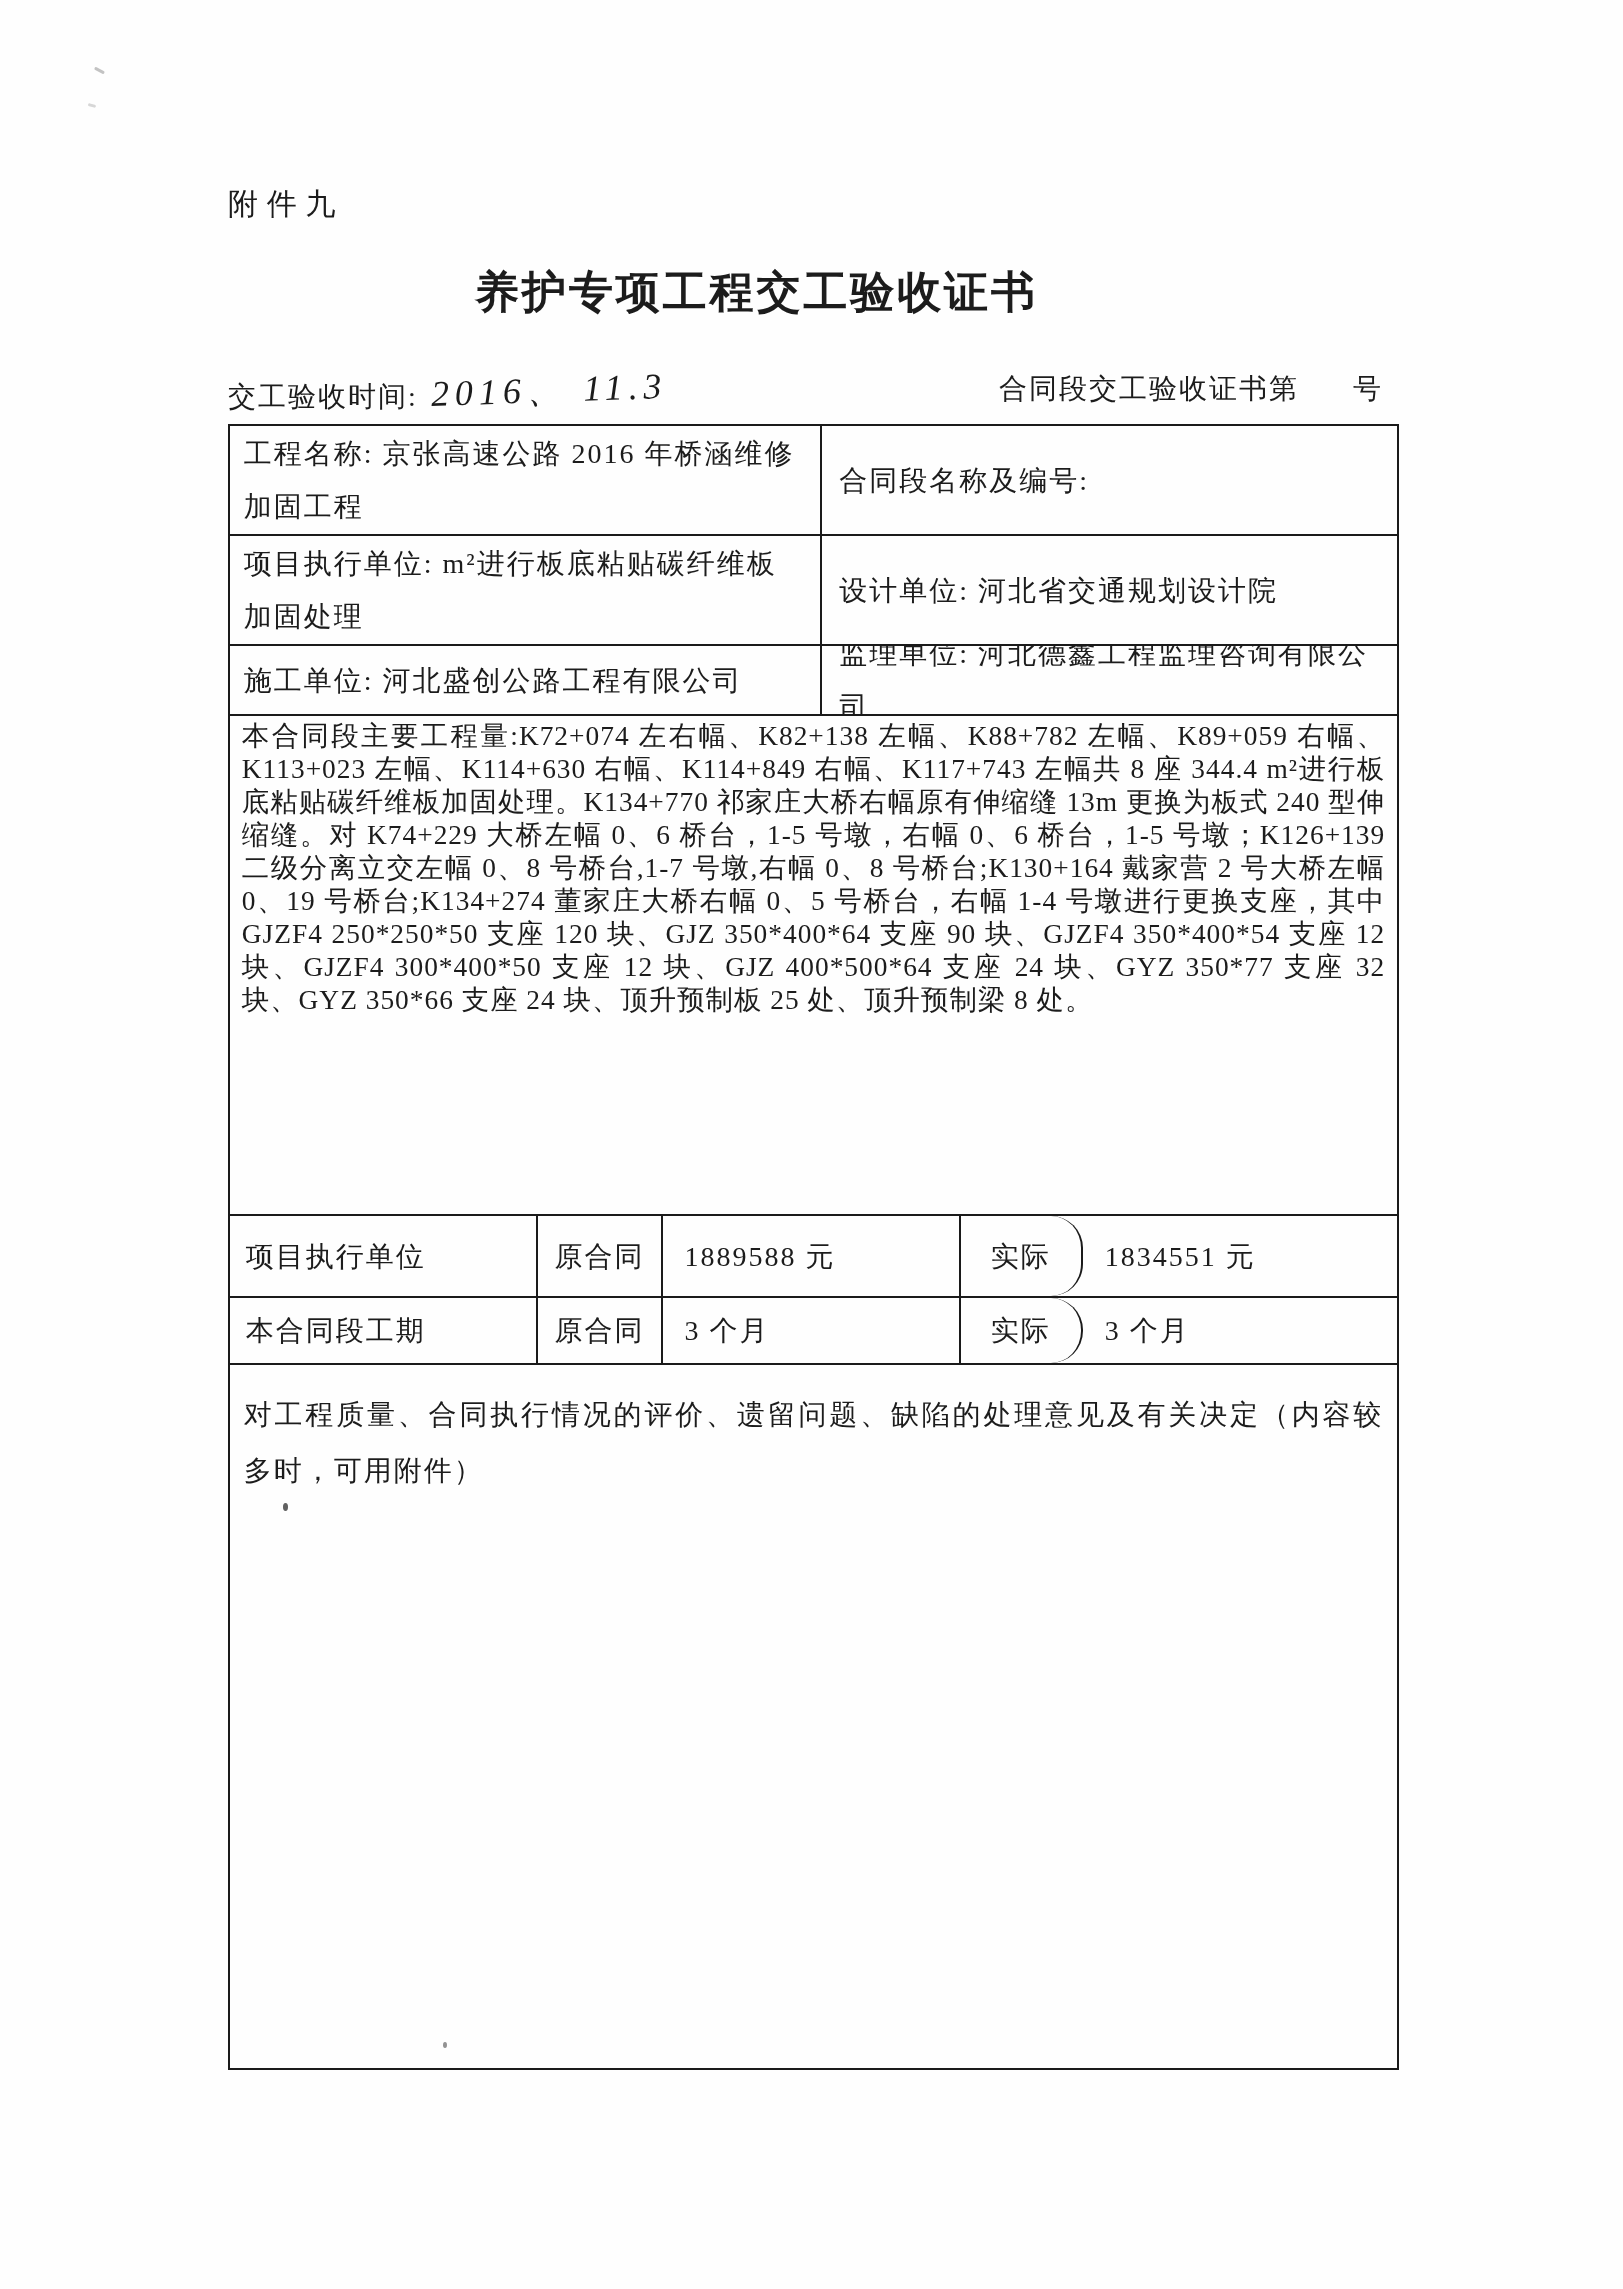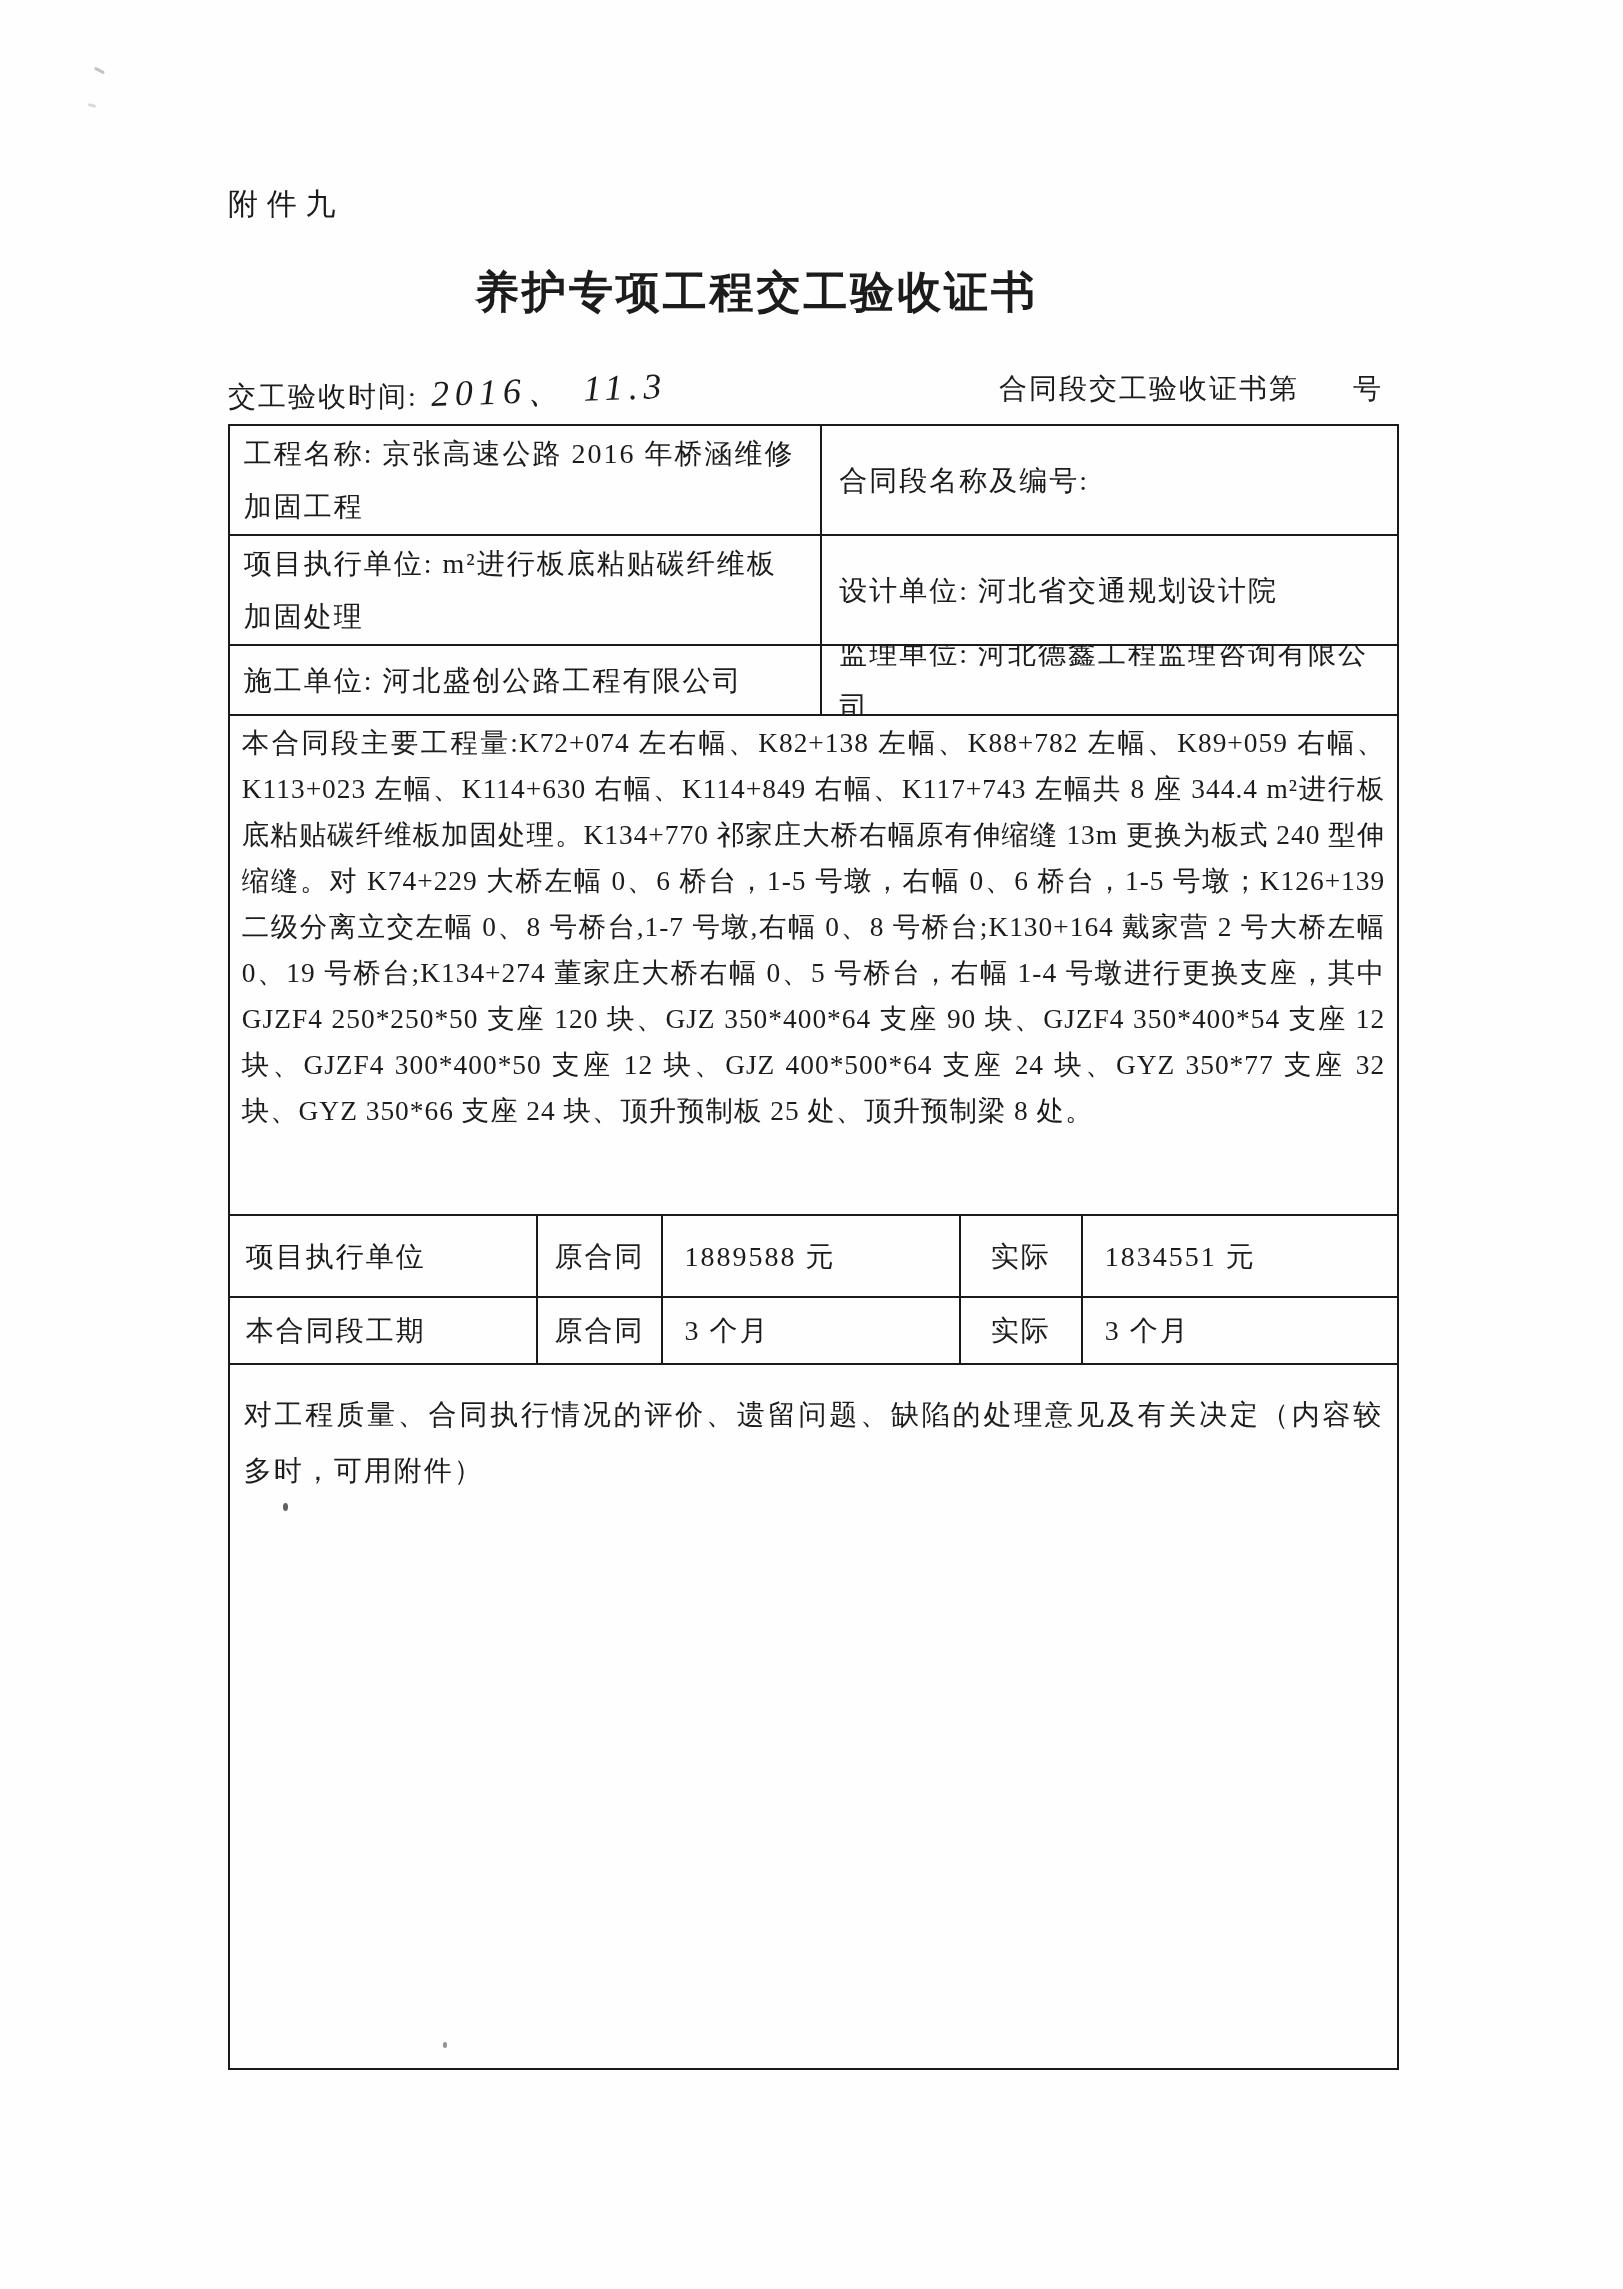--- a/index.html
+++ b/index.html
@@ -89,29 +89,29 @@
   .r-price { height: 82px; }
   .r-dur   { height: 67px; }
 
   .td-left  { width: 50.7%; border-right: 2px solid #1a1a1a; }
   .td-right { flex: 1; padding-left: 17.6px; }
 
   .td-full {
     width: 100%;
     display: block;
     padding: 3.9px 11.8px 0 11.8px;
-    line-height: 46px;
+    line-height: 33px;
     font-size: 27.4px;
     letter-spacing: 1px;
     text-align: justify;
   }
   .c1 { width: 26.4%; border-right: 2px solid #1a1a1a; padding-left: 15.7px; }
   .c2 { width: 10.7%; border-right: 2px solid #1a1a1a; justify-content: center; padding: 0; }
   .c3 { width: 25.5%; border-right: 2px solid #1a1a1a; padding-left: 21.6px; }
-  .c4 { width: 10.5%; border-right: 2px solid #1a1a1a; justify-content: center; padding: 0; }
+  .c4 { width: 10.5%; border-right: 2px solid #1a1a1a; justify-content: center; padding: 0; border-radius: 32px; }
   .c5 { flex: 1; padding-left: 21.6px; }
 
   .td-eval {
     width: 100%;
     display: block;
     padding: 9.8px 13.7px 0 13.7px;
     line-height: 56px;
     text-align: justify;
     margin-top: 12px;
   }

